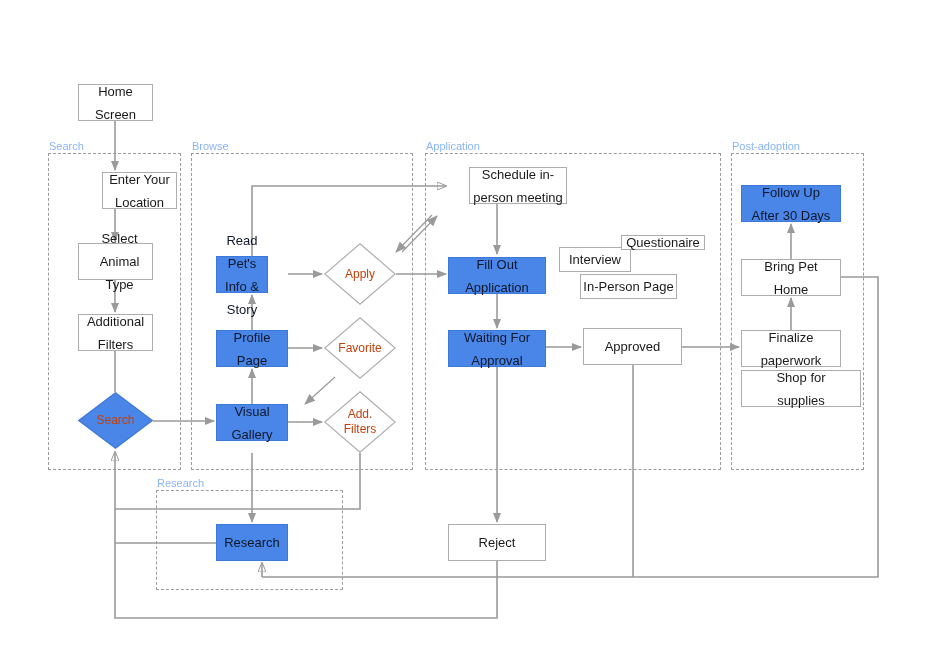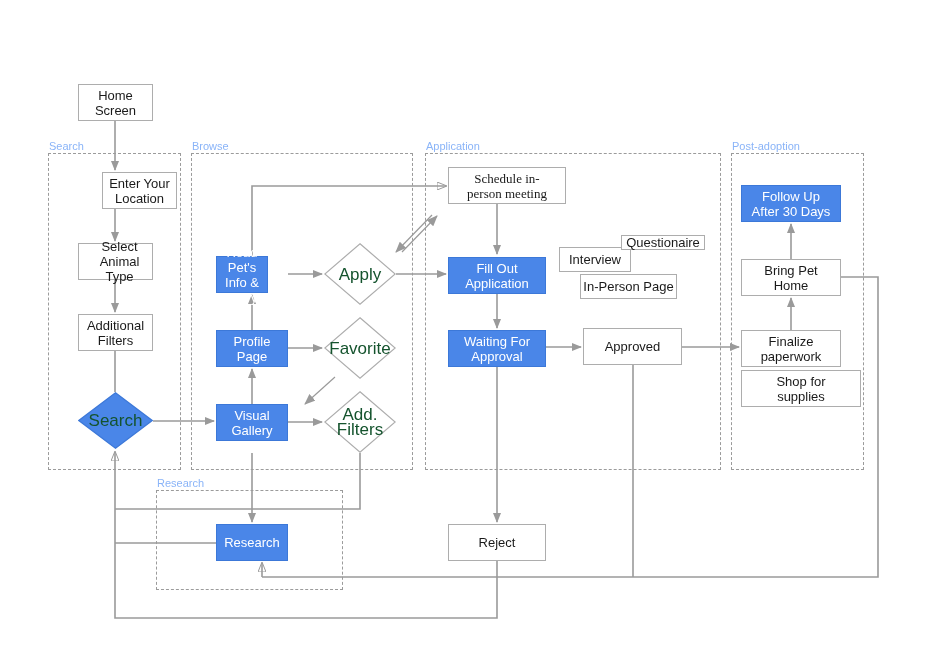--- a/index.html
+++ b/index.html
@@ -1,27 +1,27 @@
 <!DOCTYPE html>
 <html><head>
 <meta charset="utf-8">
 <style>
   html,body{margin:0;padding:0;background:#ffffff;}
   body{width:932px;height:653px;font-family:"Liberation Sans",sans-serif;overflow:hidden;}
   #canvas{position:relative;width:932px;height:653px;}
   svg#wires{position:absolute;left:0;top:0;width:932px;height:653px;}
   .node{position:absolute;box-sizing:border-box;display:flex;align-items:center;justify-content:center;
-        text-align:center;font-size:13px;line-height:15px;color:#1a1a1a;}
+        text-align:center;font-size:13px;line-height:23px;color:#1a1a1a;}
   .rect{background:#ffffff;border:1px solid #adadad;}
-  .rect.blue{background:#4a86e8;border:1px solid #3c78d8;color:#ffffff;}
+  .rect.blue{background:#4a86e8;border:1px solid #3c78d8;color:#0f172a;}
   .groupbox{position:absolute;box-sizing:border-box;border:1px dashed #9b9b9b;background:transparent;}
   .grouplabel{position:absolute;font-size:11px;color:#8ab4f8;line-height:12px;white-space:nowrap;}
   .diamond{position:absolute;}
   .diamond .dlabel{position:absolute;left:0;top:0;width:100%;height:100%;display:flex;
-        align-items:center;justify-content:center;text-align:center;font-size:17px;line-height:15px;color:#14532d;}
+        align-items:center;justify-content:center;text-align:center;font-size:12px;line-height:15px;color:#c2410c;}
 </style>
 </head>
 <body>
 
 <div id="canvas">
 
   <svg id="wires" xmlns="http://www.w3.org/2000/svg">
     <defs>
       <marker id="ah" markerWidth="10" markerHeight="8" refX="9" refY="4" orient="auto" markerUnits="userSpaceOnUse">
         <path d="M0,0 L10,4 L0,8 z" fill="#9a9a9a"></path>
@@ -117,21 +117,21 @@
           <path d="M36,0.8 L71.2,31 L36,61.2 L0.8,31 Z" fill="#ffffff" stroke="#adadad" stroke-width="1.2"></path>
         </svg>
         <div class="dlabel">Favorite</div>
       </div>
       <div class="diamond" style="left: 324px; top: 391px; width: 72px; height: 62px;">
         <svg width="72" height="62" viewBox="0 0 72 62" style="display: block;">
           <path d="M36,0.8 L71.2,31 L36,61.2 L0.8,31 Z" fill="#ffffff" stroke="#adadad" stroke-width="1.2"></path>
         </svg>
         <div class="dlabel">Add.<br>Filters</div>
       </div>
-      <div class="node rect" style="left: 448px; top: 167px; width: 118px; height: 37px; border-color: rgb(173, 173, 173); font-family: Liberation Serif, serif;">
+      <div class="node rect" style="left: 469px; top: 167px; width: 98px; height: 37px; border-color: rgb(173, 173, 173);">
         <span>Schedule in-<br>person meeting</span>
       </div>
       <div class="node rect blue" style="left: 448px; top: 257px; width: 98px; height: 37px; background: rgb(74, 134, 232); border-color: rgb(60, 120, 216);">
         <span>Fill Out<br>Application</span>
       </div>
       <div class="node rect blue" style="left: 448px; top: 330px; width: 98px; height: 37px; background: rgb(74, 134, 232); border-color: rgb(60, 120, 216);">
         <span>Waiting For<br>Approval</span>
       </div>
       <div class="node rect" style="left: 583px; top: 328px; width: 99px; height: 37px; border-color: rgb(173, 173, 173);">
         <span>Approved</span>

